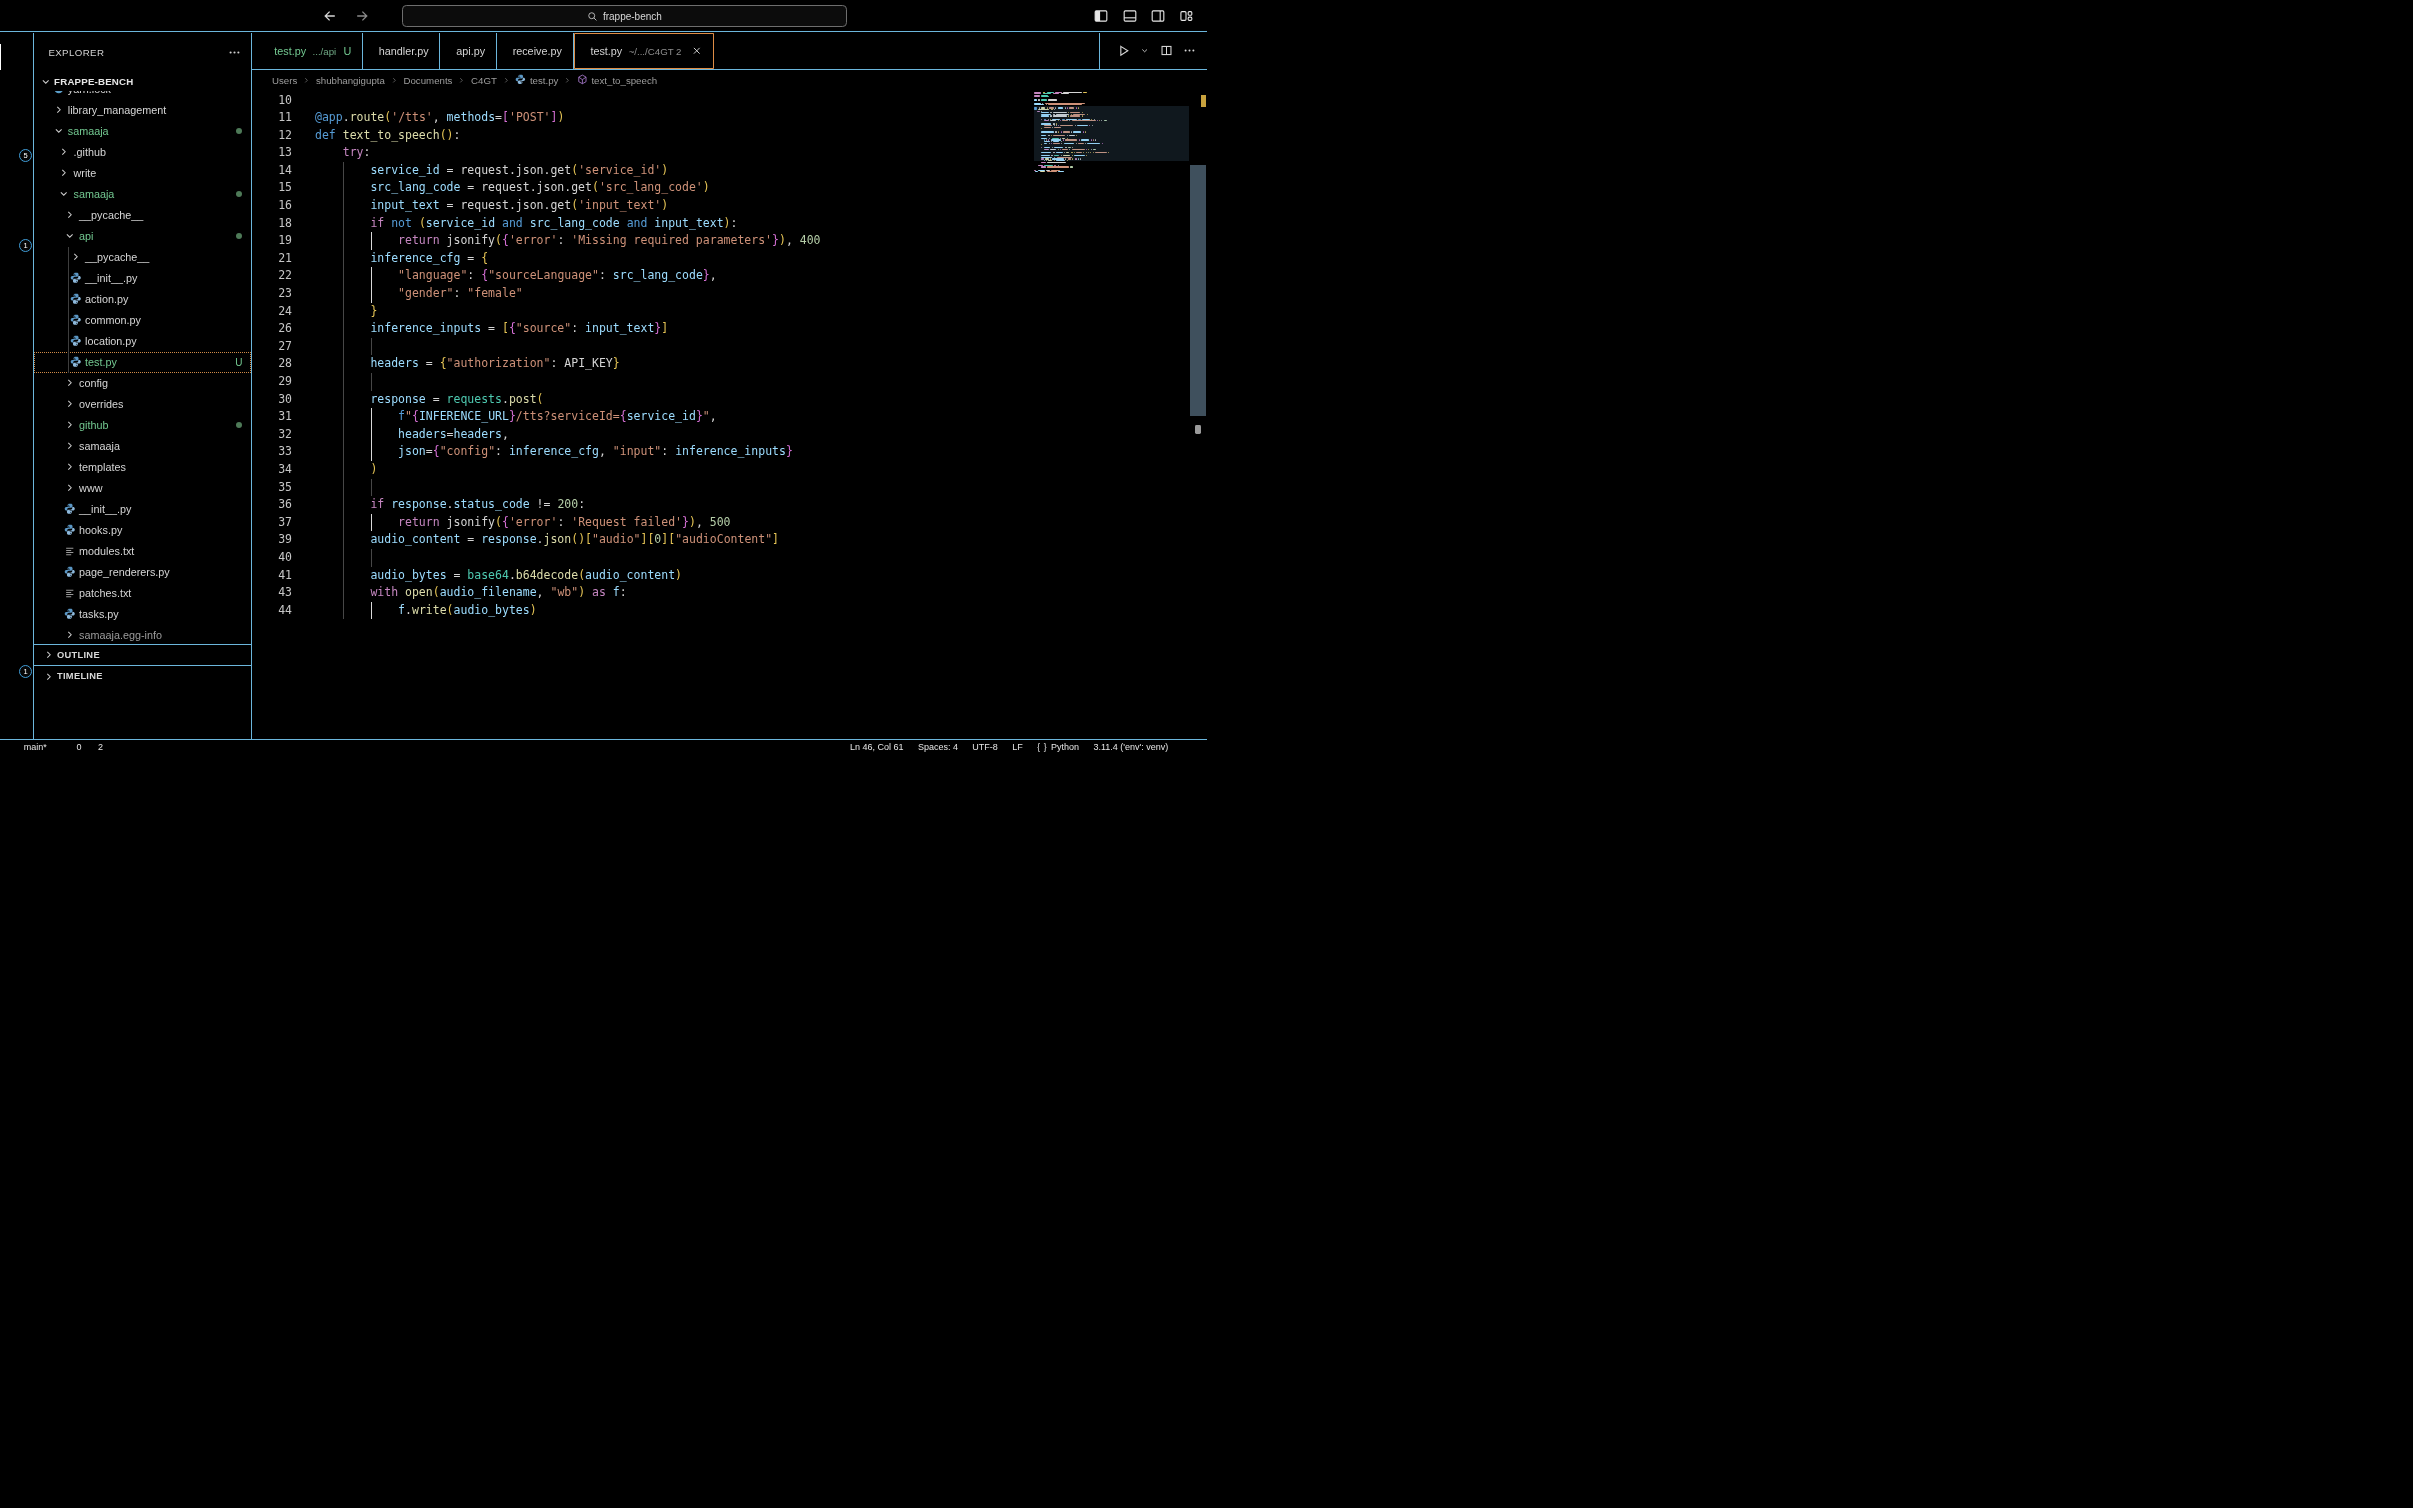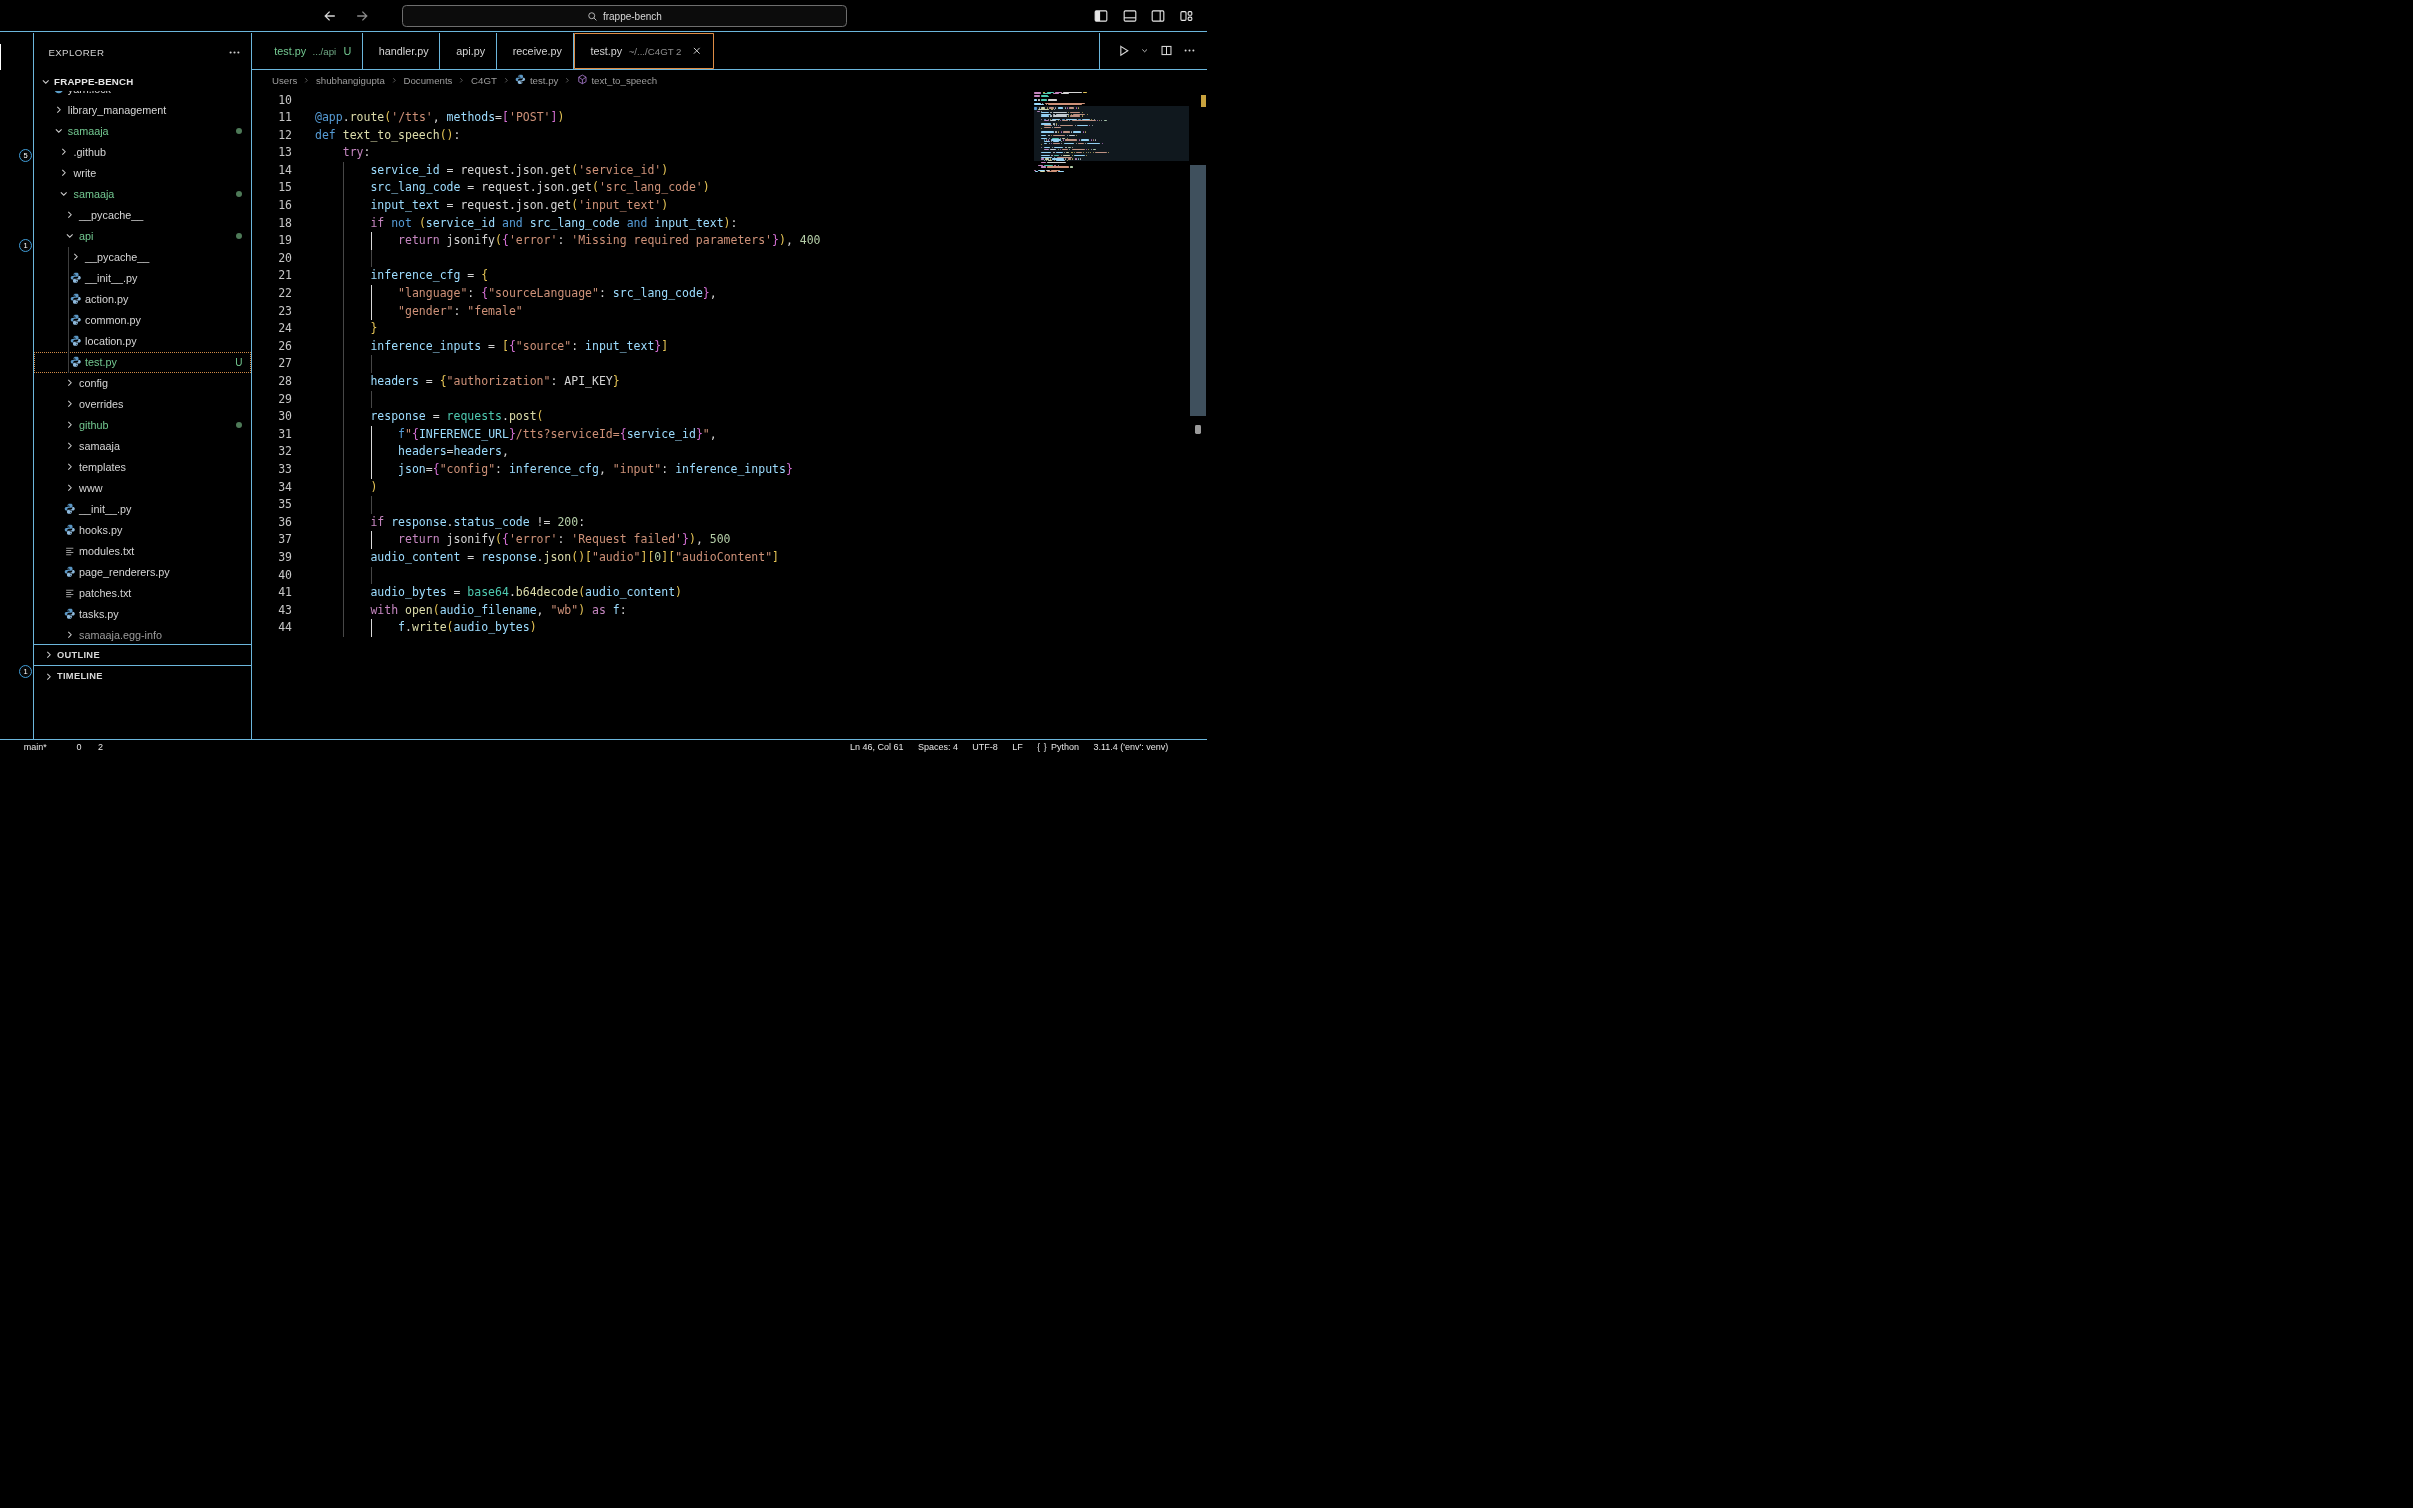--- a/index.html
+++ b/index.html
@@ -615,21 +615,20 @@
       <div class="code-wrap" id="code">
           <div class="cl"><span class="ln">10</span><span class="ct"></span></div>
           <div class="cl"><span class="ln">11</span><span class="ct"><span style="color: rgb(86, 156, 214);">@app</span><span style="color: rgb(212, 212, 212);">.</span><span style="color: rgb(220, 220, 170);">route</span><span style="color: rgb(229, 196, 85);">(</span><span style="color: rgb(206, 145, 120);">'/tts'</span><span style="color: rgb(212, 212, 212);">,</span><span style="color: rgb(156, 220, 254);"> methods</span><span style="color: rgb(212, 212, 212);">=</span><span style="color: rgb(214, 112, 214);">[</span><span style="color: rgb(206, 145, 120);">'POST'</span><span style="color: rgb(214, 112, 214);">]</span><span style="color: rgb(229, 196, 85);">)</span></span></div>
           <div class="cl"><span class="ln">12</span><span class="ct"><span style="color: rgb(86, 156, 214);">def</span><span style="color: rgb(220, 220, 170);"> text_to_speech</span><span style="color: rgb(229, 196, 85);">()</span><span style="color: rgb(212, 212, 212);">:</span></span></div>
           <div class="cl"><span class="ln">13</span><span class="ct"><span style="color: rgb(212, 212, 212);">    </span><span style="color: rgb(197, 134, 192);">try</span><span style="color: rgb(212, 212, 212);">:</span></span></div>
           <div class="cl"><span class="ln">14</span><span class="ig" style="left: 91px;"></span><span class="ct"><span style="color: rgb(212, 212, 212);">        </span><span style="color: rgb(156, 220, 254);">service_id</span><span style="color: rgb(212, 212, 212);"> = </span><span style="color: rgb(212, 212, 212);">request.json.get</span><span style="color: rgb(229, 196, 85);">(</span><span style="color: rgb(206, 145, 120);">'service_id'</span><span style="color: rgb(229, 196, 85);">)</span></span></div>
           <div class="cl"><span class="ln">15</span><span class="ig" style="left: 91px;"></span><span class="ct"><span style="color: rgb(212, 212, 212);">        </span><span style="color: rgb(156, 220, 254);">src_lang_code</span><span style="color: rgb(212, 212, 212);"> = </span><span style="color: rgb(212, 212, 212);">request.json.get</span><span style="color: rgb(229, 196, 85);">(</span><span style="color: rgb(206, 145, 120);">'src_lang_code'</span><span style="color: rgb(229, 196, 85);">)</span></span></div>
           <div class="cl"><span class="ln">16</span><span class="ig" style="left: 91px;"></span><span class="ct"><span style="color: rgb(212, 212, 212);">        </span><span style="color: rgb(156, 220, 254);">input_text</span><span style="color: rgb(212, 212, 212);"> = </span><span style="color: rgb(212, 212, 212);">request.json.get</span><span style="color: rgb(229, 196, 85);">(</span><span style="color: rgb(206, 145, 120);">'input_text'</span><span style="color: rgb(229, 196, 85);">)</span></span></div>
           <div class="cl"><span class="ln">18</span><span class="ig" style="left: 91px;"></span><span class="ct"><span style="color: rgb(212, 212, 212);">        </span><span style="color: rgb(197, 134, 192);">if</span><span style="color: rgb(86, 156, 214);"> not</span><span style="color: rgb(212, 212, 212);"> </span><span style="color: rgb(229, 196, 85);">(</span><span style="color: rgb(156, 220, 254);">service_id</span><span style="color: rgb(86, 156, 214);"> and</span><span style="color: rgb(156, 220, 254);"> src_lang_code</span><span style="color: rgb(86, 156, 214);"> and</span><span style="color: rgb(156, 220, 254);"> input_text</span><span style="color: rgb(229, 196, 85);">)</span><span style="color: rgb(212, 212, 212);">:</span></span></div>
           <div class="cl"><span class="ln">19</span><span class="ig" style="left: 91px;"></span><span class="ig br" style="left: 119px;"></span><span class="ct"><span style="color: rgb(212, 212, 212);">            </span><span style="color: rgb(197, 134, 192);">return</span><span style="color: rgb(212, 212, 212);"> jsonify</span><span style="color: rgb(229, 196, 85);">(</span><span style="color: rgb(214, 112, 214);">{</span><span style="color: rgb(206, 145, 120);">'error'</span><span style="color: rgb(212, 212, 212);">:</span><span style="color: rgb(206, 145, 120);"> 'Missing required parameters'</span><span style="color: rgb(214, 112, 214);">}</span><span style="color: rgb(229, 196, 85);">)</span><span style="color: rgb(212, 212, 212);">,</span><span style="color: rgb(181, 206, 168);"> 400</span></span></div>
-          <div class="cl"><span class="ln">20</span><span class="ig" style="left: 91px;"></span><span class="ig" style="left: 119px;"></span><span class="ct"></span></div>
           <div class="cl"><span class="ln">21</span><span class="ig" style="left: 91px;"></span><span class="ct"><span style="color: rgb(212, 212, 212);">        </span><span style="color: rgb(156, 220, 254);">inference_cfg</span><span style="color: rgb(212, 212, 212);"> = </span><span style="color: rgb(229, 196, 85);">{</span></span></div>
           <div class="cl"><span class="ln">22</span><span class="ig" style="left: 91px;"></span><span class="ig br" style="left: 119px;"></span><span class="ct"><span style="color: rgb(212, 212, 212);">            </span><span style="color: rgb(206, 145, 120);">"language"</span><span style="color: rgb(212, 212, 212);">:</span><span style="color: rgb(212, 212, 212);"> </span><span style="color: rgb(214, 112, 214);">{</span><span style="color: rgb(206, 145, 120);">"sourceLanguage"</span><span style="color: rgb(212, 212, 212);">:</span><span style="color: rgb(156, 220, 254);"> src_lang_code</span><span style="color: rgb(214, 112, 214);">}</span><span style="color: rgb(212, 212, 212);">,</span></span></div>
           <div class="cl"><span class="ln">23</span><span class="ig" style="left: 91px;"></span><span class="ig br" style="left: 119px;"></span><span class="ct"><span style="color: rgb(212, 212, 212);">            </span><span style="color: rgb(206, 145, 120);">"gender"</span><span style="color: rgb(212, 212, 212);">:</span><span style="color: rgb(206, 145, 120);"> "female"</span></span></div>
           <div class="cl"><span class="ln">24</span><span class="ig" style="left: 91px;"></span><span class="ct"><span style="color: rgb(212, 212, 212);">        </span><span style="color: rgb(229, 196, 85);">}</span></span></div>
           <div class="cl"><span class="ln">26</span><span class="ig" style="left: 91px;"></span><span class="ct"><span style="color: rgb(212, 212, 212);">        </span><span style="color: rgb(156, 220, 254);">inference_inputs</span><span style="color: rgb(212, 212, 212);"> = </span><span style="color: rgb(229, 196, 85);">[</span><span style="color: rgb(214, 112, 214);">{</span><span style="color: rgb(206, 145, 120);">"source"</span><span style="color: rgb(212, 212, 212);">:</span><span style="color: rgb(156, 220, 254);"> input_text</span><span style="color: rgb(214, 112, 214);">}</span><span style="color: rgb(229, 196, 85);">]</span></span></div>
           <div class="cl"><span class="ln">27</span><span class="ig" style="left: 91px;"></span><span class="ig" style="left: 119px;"></span><span class="ct"></span></div>
           <div class="cl"><span class="ln">28</span><span class="ig" style="left: 91px;"></span><span class="ct"><span style="color: rgb(212, 212, 212);">        </span><span style="color: rgb(156, 220, 254);">headers</span><span style="color: rgb(212, 212, 212);"> = </span><span style="color: rgb(229, 196, 85);">{</span><span style="color: rgb(206, 145, 120);">"authorization"</span><span style="color: rgb(212, 212, 212);">:</span><span style="color: rgb(212, 212, 212);"> API_KEY</span><span style="color: rgb(229, 196, 85);">}</span></span></div>
           <div class="cl"><span class="ln">29</span><span class="ig" style="left: 91px;"></span><span class="ig" style="left: 119px;"></span><span class="ct"></span></div>
           <div class="cl"><span class="ln">30</span><span class="ig" style="left: 91px;"></span><span class="ct"><span style="color: rgb(212, 212, 212);">        </span><span style="color: rgb(156, 220, 254);">response</span><span style="color: rgb(212, 212, 212);"> = </span><span style="color: rgb(78, 201, 176);">requests</span><span style="color: rgb(212, 212, 212);">.</span><span style="color: rgb(220, 220, 170);">post</span><span style="color: rgb(229, 196, 85);">(</span></span></div>
           <div class="cl"><span class="ln">31</span><span class="ig" style="left: 91px;"></span><span class="ig br" style="left: 119px;"></span><span class="ct"><span style="color: rgb(212, 212, 212);">            </span><span style="color: rgb(86, 156, 214);">f</span><span style="color: rgb(206, 145, 120);">"</span><span style="color: rgb(214, 112, 214);">{</span><span style="color: rgb(156, 220, 254);">INFERENCE_URL</span><span style="color: rgb(214, 112, 214);">}</span><span style="color: rgb(206, 145, 120);">/tts?serviceId=</span><span style="color: rgb(214, 112, 214);">{</span><span style="color: rgb(156, 220, 254);">service_id</span><span style="color: rgb(214, 112, 214);">}</span><span style="color: rgb(206, 145, 120);">"</span><span style="color: rgb(212, 212, 212);">,</span></span></div>

